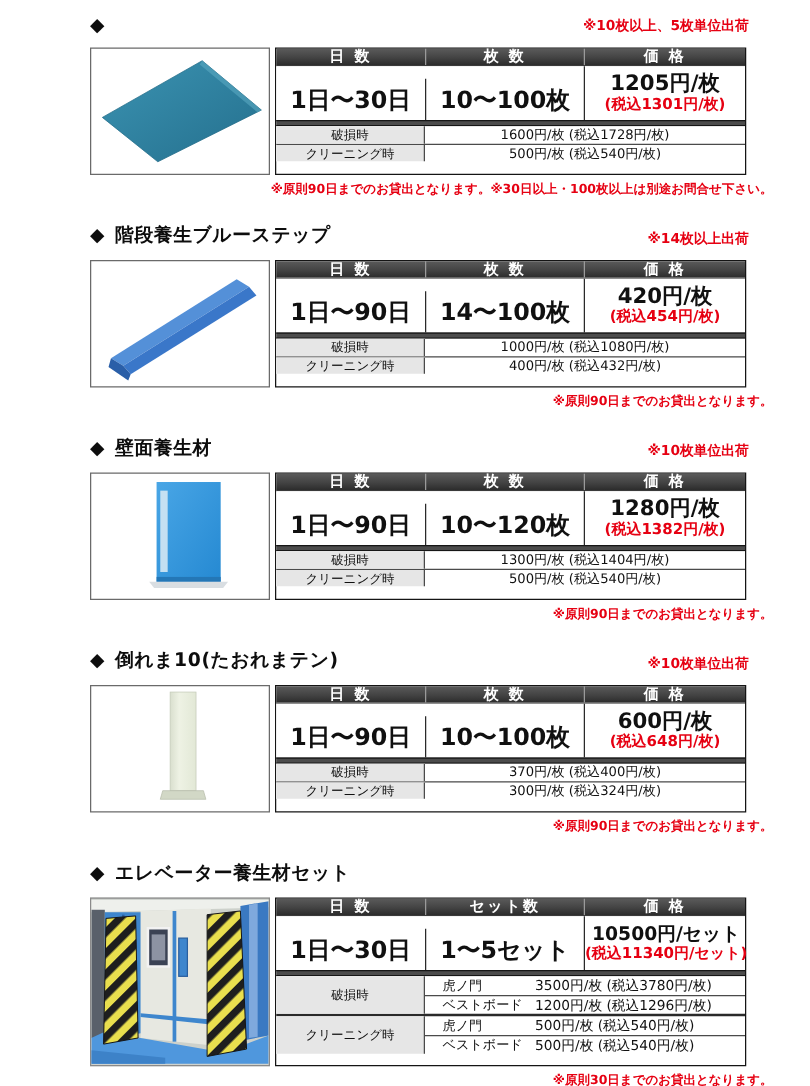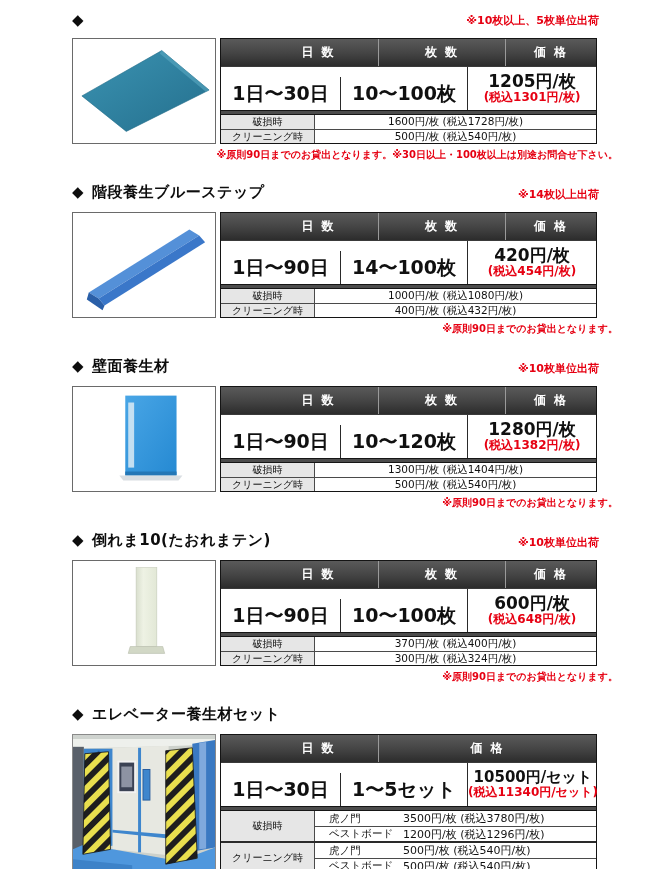--- a/index.html
+++ b/index.html
@@ -18,44 +18,44 @@
 
   .sec-body { display:flex; gap:4px; align-items:stretch; }
 
   .img-box { width:144px; border:1px solid #6a6a6a; background:#ffffff;
     display:flex; align-items:center; justify-content:center; overflow:hidden; flex:none; }
   .img-box svg { display:block; }
   .photo-box { border:1px solid #8a8a8a; background:#cfd3cf; }
 
   .tbl { width:377px; border:1px solid #141414; background:#fff; flex:none; }
 
-  .thead { display:flex; height:28px;
+  .thead { display:flex; height:14px;
     background:linear-gradient(to bottom,#5a5a5a 0%,#434343 55%,#2c2c2c 100%);
-    border-bottom:1px solid #3a3a3a;padding-left:38px; }
+    border-bottom:1px solid #3a3a3a; }
   .th { display:flex; align-items:center; justify-content:center; color:#ffffff;
     font-size:12px; font-weight:bold; letter-spacing:2px; white-space:nowrap; }
   .th + .th { border-left:1px solid #9a9a9a; }
   .c1 { width:119px; flex:none; } .c2 { width:127px; flex:none; } .c3 { flex:1; }
 
   .tmain { display:flex; height:43px; background:#fff; }
   .td { display:flex; align-items:center; justify-content:center; font-weight:bold;
     color:#101010; white-space:nowrap; }
   .td + .td { border-left:1px solid #2a2a2a; }
   .td-days, .td-qty { font-size:19px;margin-top:10px; }
   .td-price { flex-direction:column; line-height:1.15; }
   .price-main { font-size:17px; }
   .price-main.small { font-size:15px; }
   .price-tax { font-size:12px; font-weight:bold; color:#e60012; }
 
   .sep { height:5px; background:#4c4c4c; border-top:1px solid #161616;
     border-bottom:1px solid #161616; }
 
   .tsub { display:flex; height:14px; background:#fff; }
   .tsub + .tsub { border-top:1px solid #4a4a4a; }
-  .td-label { width:94px; flex:none; background:#e6e6e6; border-right:1px solid #4a4a4a;
+  .td-label { width:119px; flex:none; background:#e6e6e6; border-right:1px solid #4a4a4a;
     display:flex; align-items:center; justify-content:center; font-size:10px;
     color:#111; white-space:nowrap; }
   .td-value { flex:1; display:flex; align-items:center; justify-content:center;
     font-size:10.5px; color:#111; white-space:nowrap; }
 
   .group { display:flex; background:#fff; }
   .group + .group { border-top:2px solid #2a2a2a; }
   .group .td-label { height:auto; }
   .group-rows { flex:1; display:flex; flex-direction:column; }
   .grow { display:flex; height:15px; align-items:center; }
@@ -295,20 +295,21 @@
           <polygon points="128,4 135,3 135,111 128,112" fill="#7fa9dd"></polygon>
           <polygon points="0,112 11,107 40,112 97,122 123,118 144,110 144,133 0,133" fill="#4f97dd"></polygon>
           <polygon points="0,122 60,128 60,133 0,133" fill="#3d82c8"></polygon>
           <polygon points="12,15 36,13 38,112 10,117" fill="url(#hz)" stroke="#141414" stroke-width="0.8"></polygon>
           <polygon points="94,12 121,9 126,121 94,127" fill="url(#hz)" stroke="#141414" stroke-width="0.8"></polygon>
         </svg>
       </div>
       <div class="tbl">
         <div class="thead">
           <div class="th c1">日 数</div>
+          <div class="th c2">セット数</div>
           <div class="th c3">価 格</div>
         </div>
         <div class="tmain">
           <div class="td td-days c1">1日〜30日</div>
           <div class="td td-qty c2">1〜5セット</div>
           <div class="td td-price c3">
             <span class="price-main small">10500円/セット</span>
             <span class="price-tax">(税込11340円/セット)</span>
           </div>
         </div>

